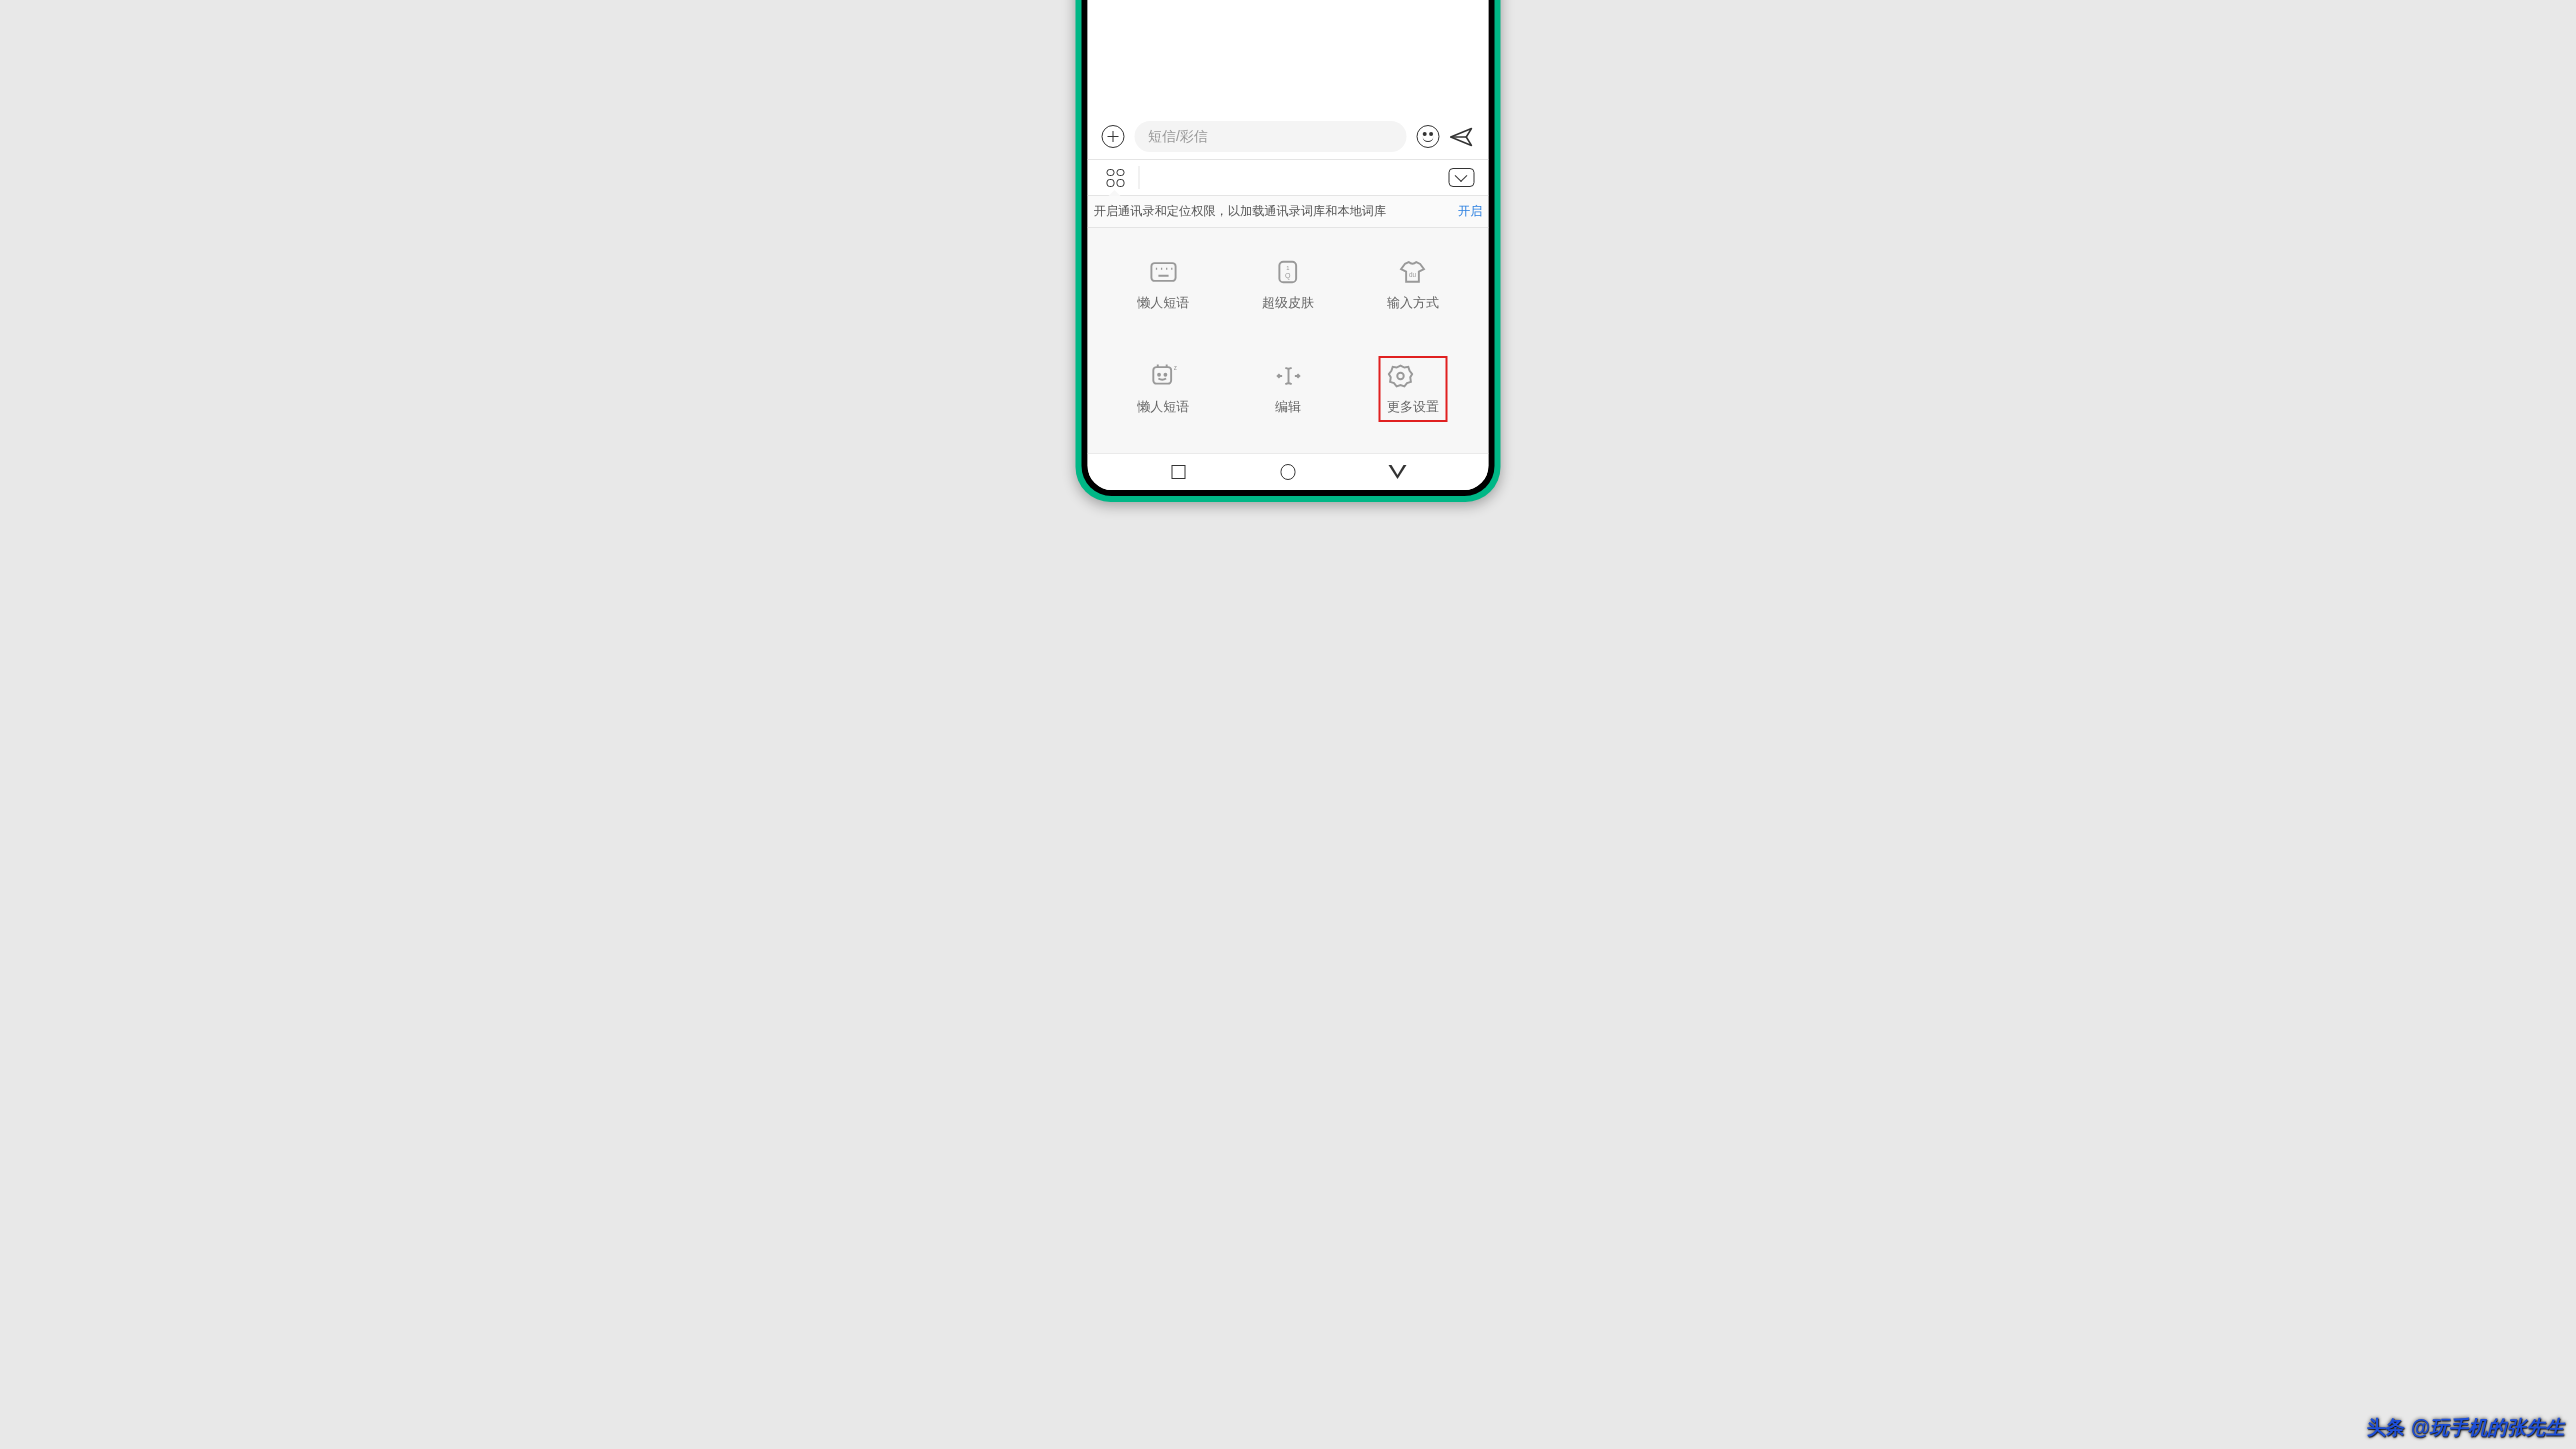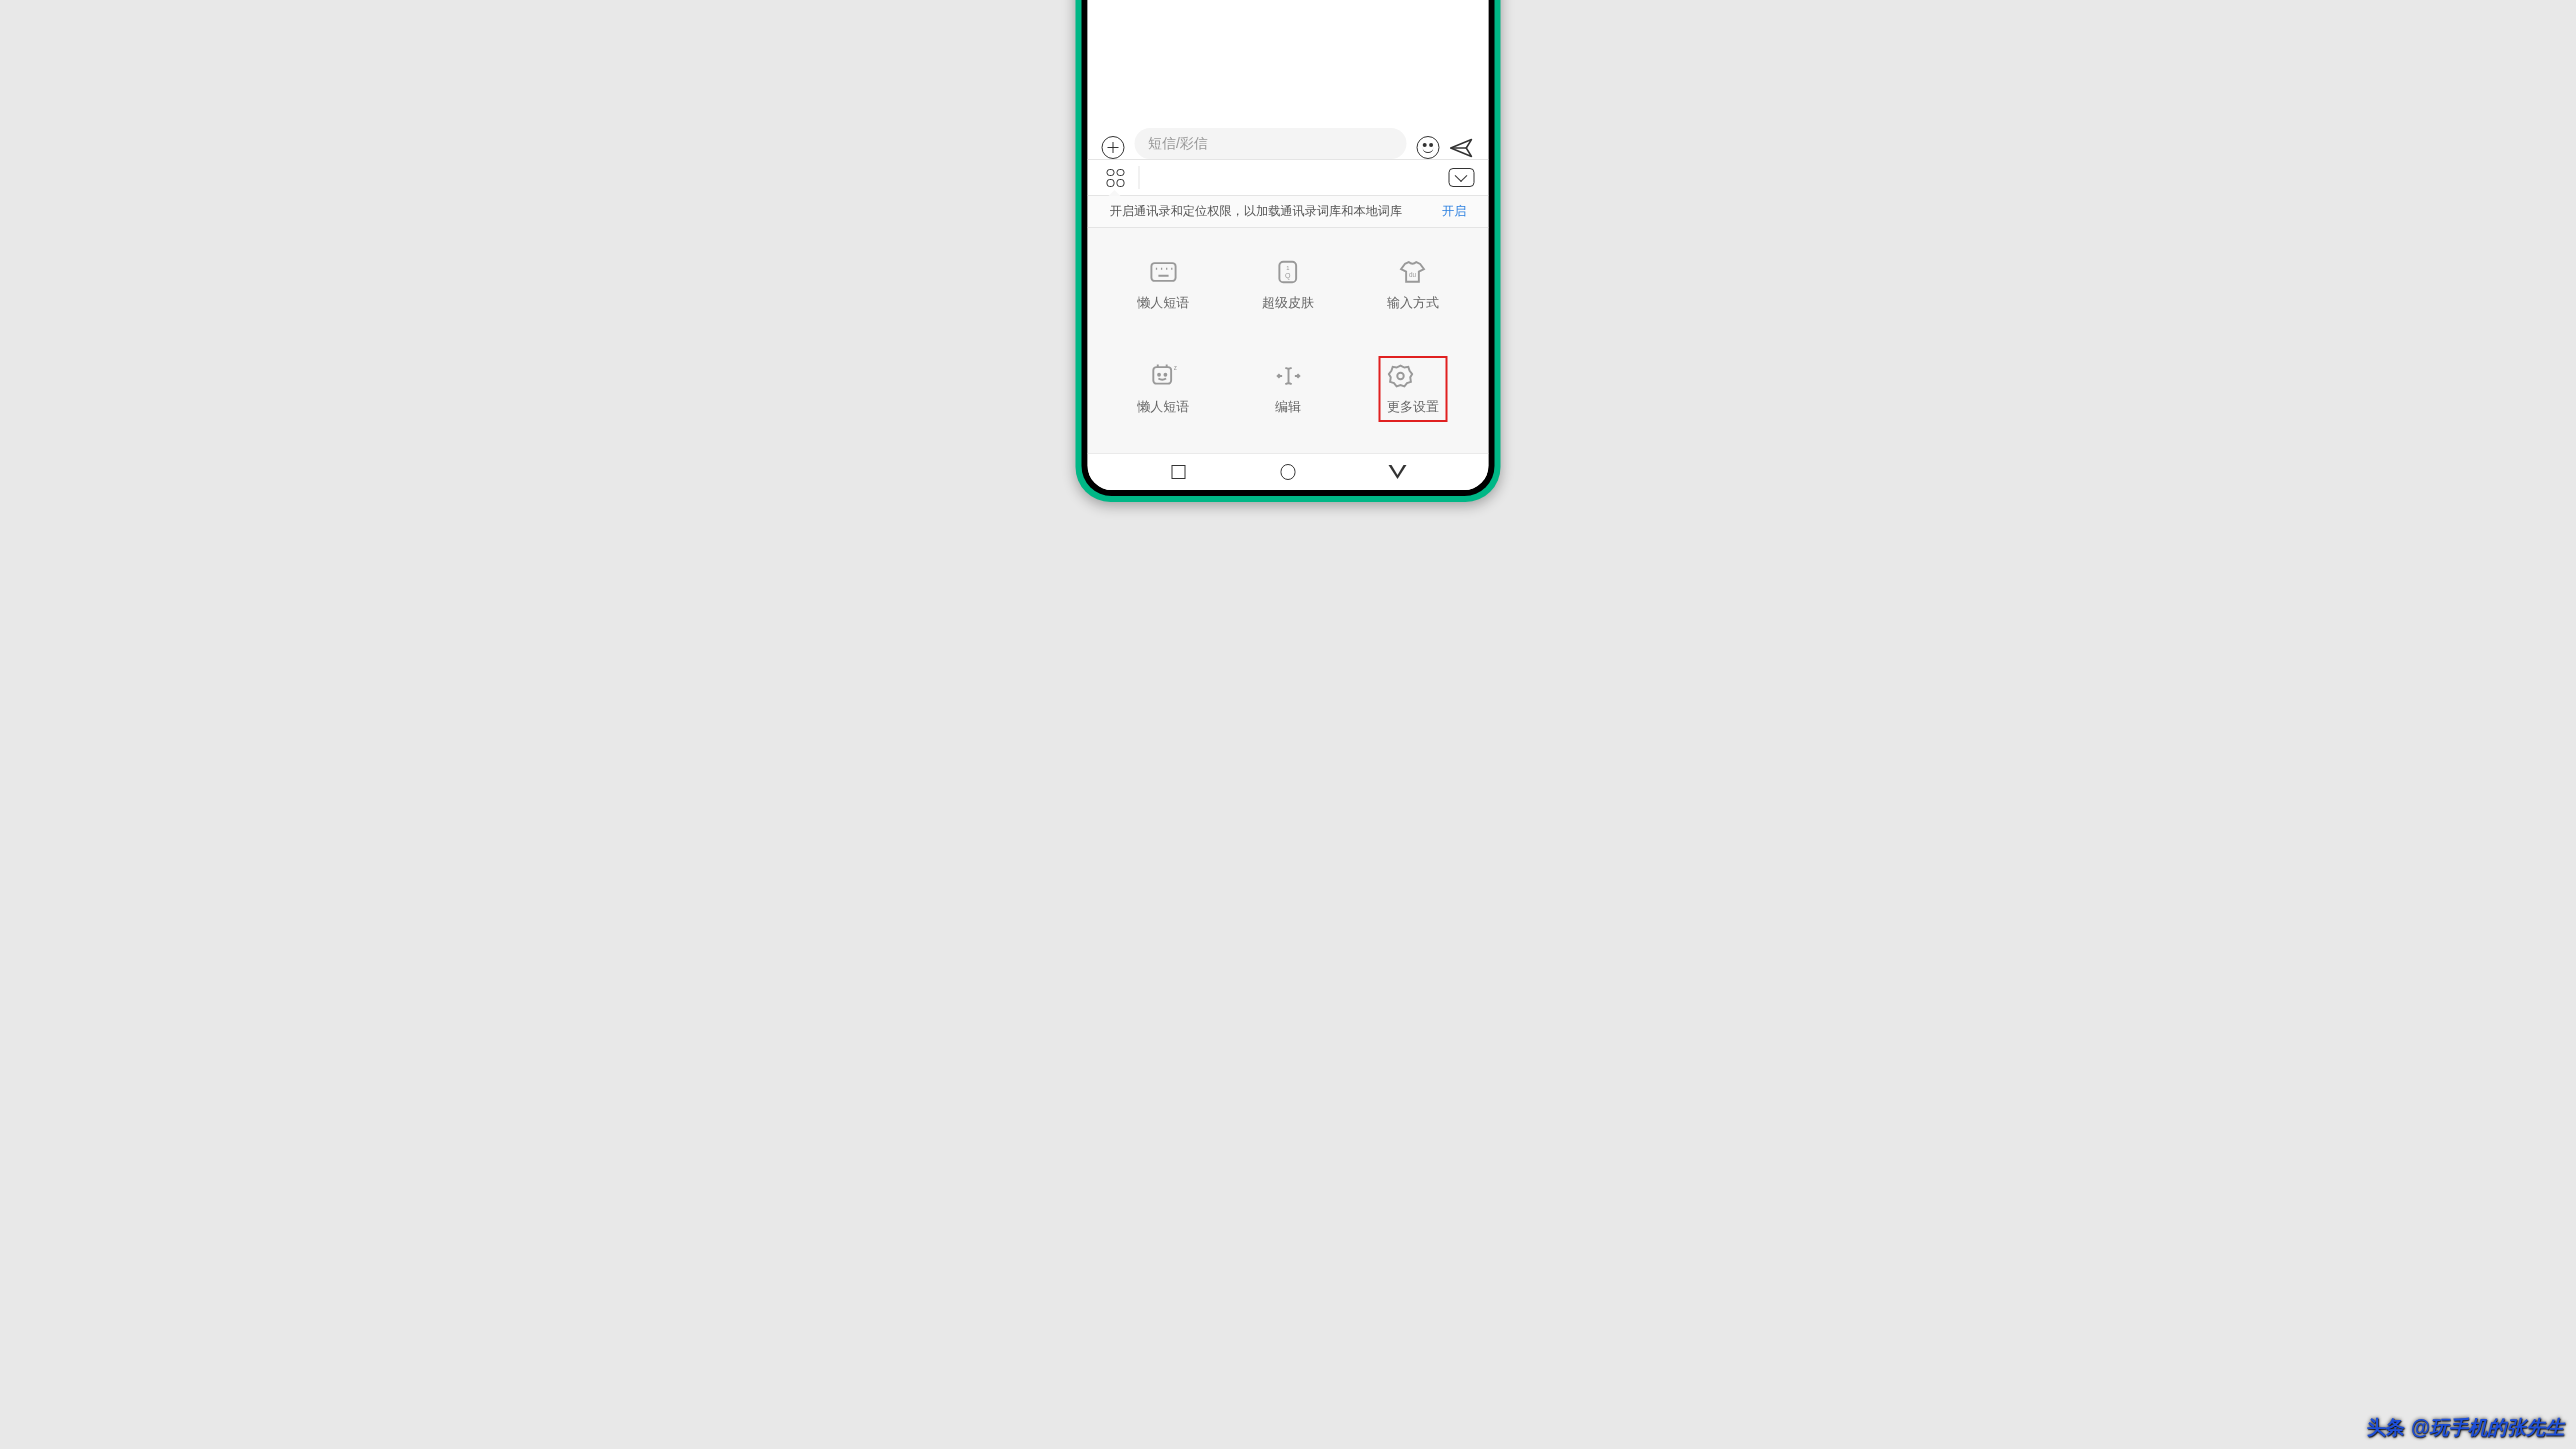--- a/index.html
+++ b/index.html
@@ -42,21 +42,21 @@
     flex-direction: column;
   }
 
   
   .top-gap { flex: 0 0 173px; background: #fff; }
 
   
   .input-row {
     flex: 0 0 45px;
     display: flex;
-    align-items: flex-end;
+    align-items: center;
     padding: 0 14px;
     gap: 10.3px;
     background: #fff;
   }
   .circle-btn {
     width: 23px; height: 23px;
     border: 1.6px solid #333;
     border-radius: 50%;
     display: flex; align-items: center; justify-content: center;
   }
@@ -152,21 +152,21 @@
     border-bottom: 1.9px solid #333;
     transform: rotate(45deg) translate(-1.3px,-1.3px);
   }
 
   
   .perm-bar {
     flex: 0 0 33px;
     border-top: 0.6px solid #e4e4e4;
     border-bottom: 0.6px solid #e4e4e4;
     display: flex; align-items: center;
-    padding: 0 22px;
+    padding: 0 6px;
     background: #fafafa;
     font-size: 12.2px;
   }
   .perm-text { color: #555; flex: 1; }
   .perm-action { color: #2a7fe0; margin-left: 10px; }
 
   
   .grid-panel {
     flex: 1;
     background: #f7f7f7;

